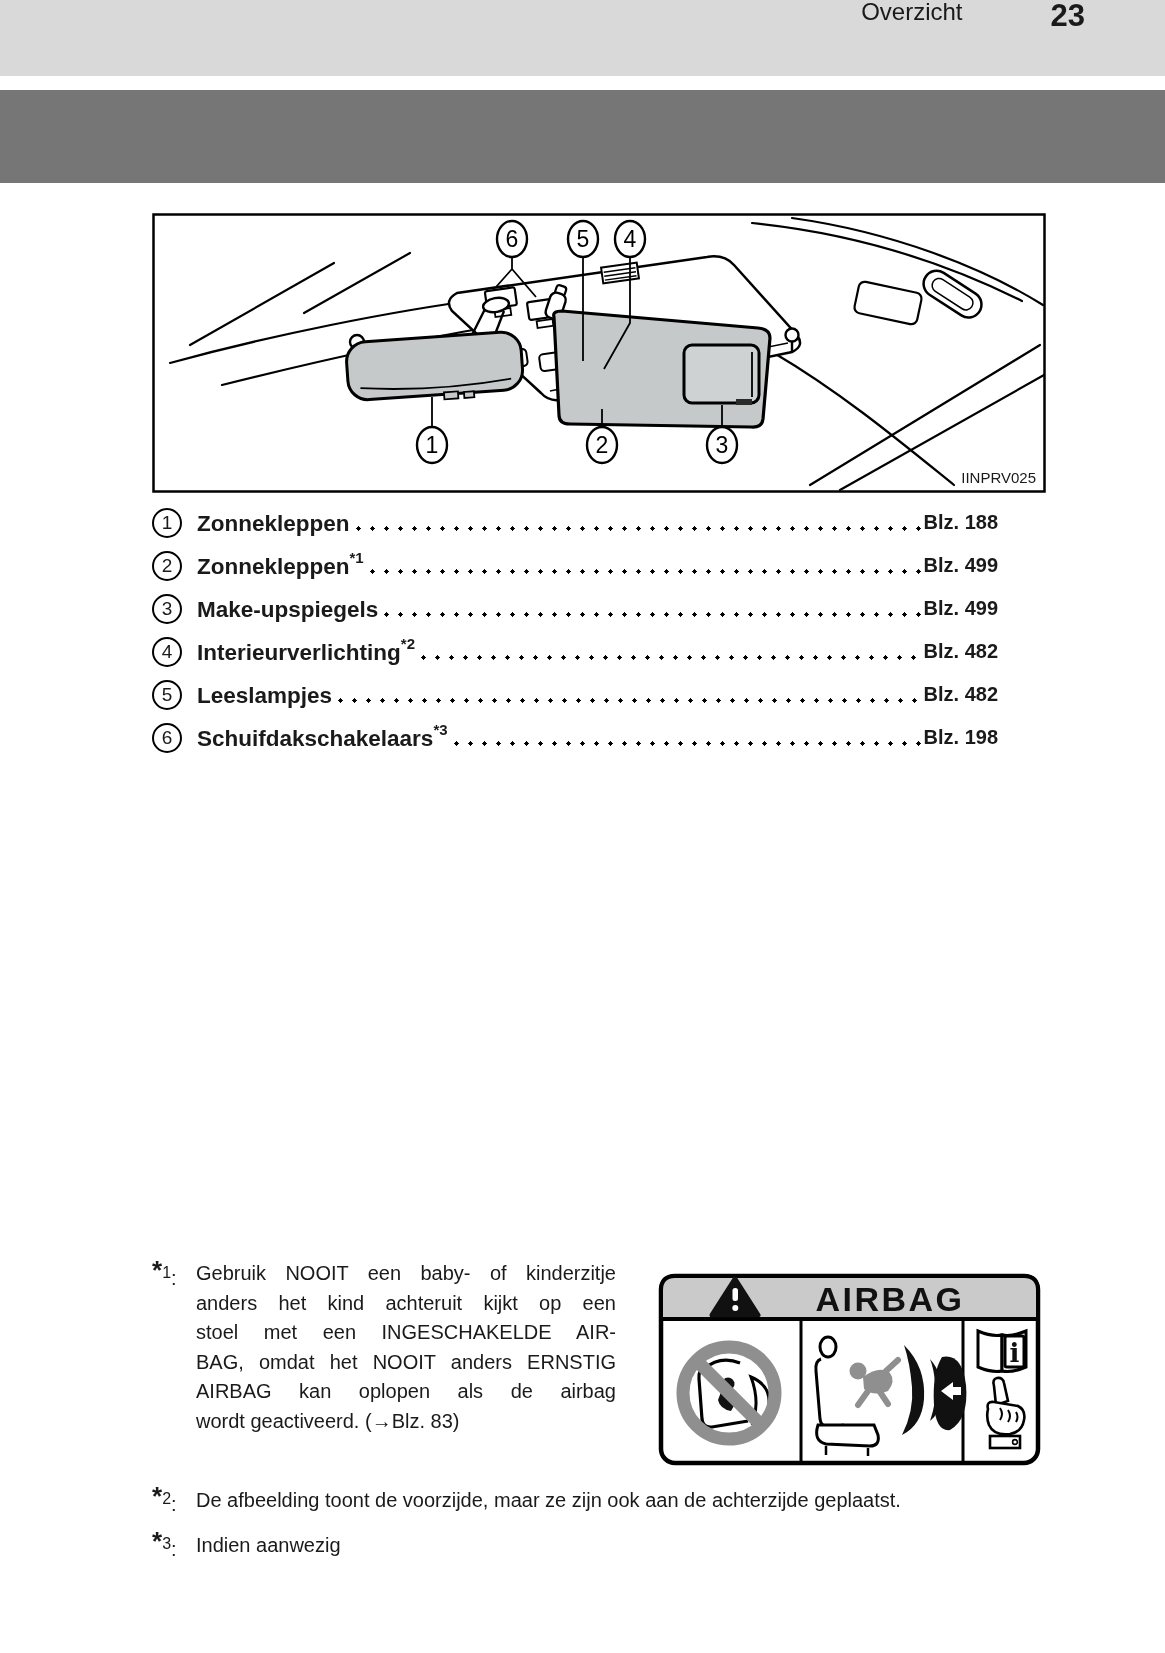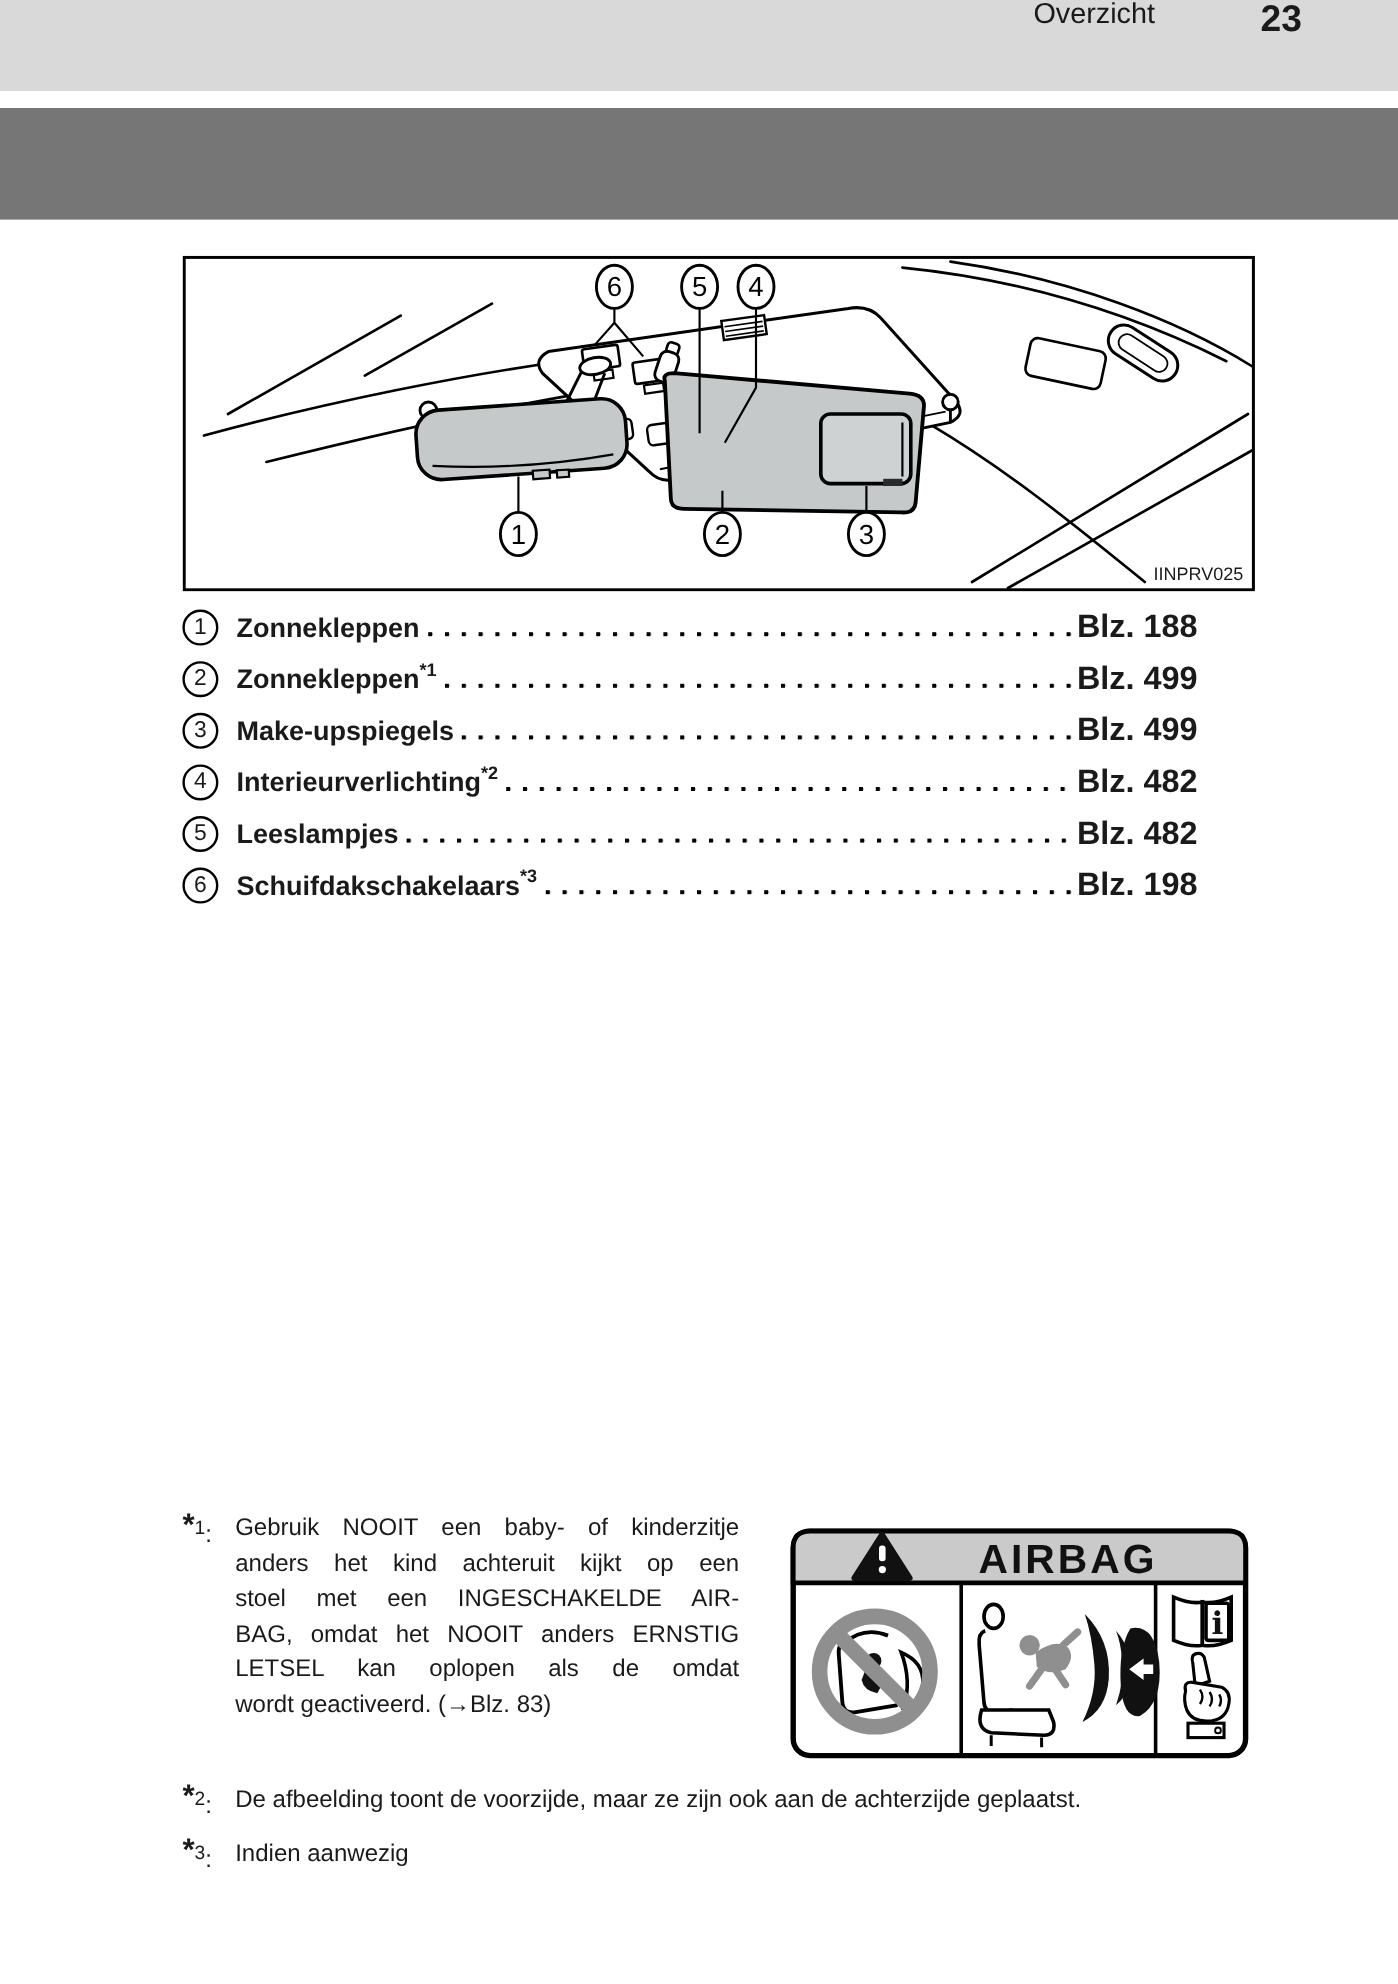--- a/index.html
+++ b/index.html
@@ -26,21 +26,21 @@
   .legend-row{display:flex;align-items:center;height:43px;}
   .badge{width:26px;height:26px;border:2px solid #000;border-radius:50%;
          display:flex;align-items:center;justify-content:center;
          font-size:19px;line-height:1;flex:0 0 auto;margin-right:15px;}
   .lbl{font-size:22.5px;font-weight:bold;white-space:nowrap;}
   .lbl sup{font-size:15px;font-weight:bold;position:relative;top:-2px;letter-spacing:0;}
   .leader{flex:1 1 auto;height:30px;margin:0 3px 0 6px;position:relative;min-width:20px;}
   .leader::after{content:"";position:absolute;left:0;right:0;bottom:7px;height:5px;
      background-image:radial-gradient(circle 2.1px at 2.5px 2.5px,#000 95%,transparent 100%);
      background-size:14px 5px;background-repeat:repeat-x;}
-  .pageref{font-size:27px;font-weight:bold;white-space:nowrap;text-align:center;}
+  .pageref{font-size:20px;font-weight:bold;white-space:nowrap;text-align:center;}
 
   
   .footnotes{margin-top:500px;width:1013px;}
   .fn{position:relative;}
   .fn-marker{position:absolute;left:0;top:-4px;white-space:nowrap;}
   .fn-star{font-size:26px;font-weight:bold;vertical-align:6px;letter-spacing:0;}
   .fn-sup{font-size:16px;vertical-align:7px;}
   .fn-colon{font-size:20px;}
   .fn-text{margin-left:44px;font-size:20px;line-height:29.5px;}
   .fn1{min-height:226px;}
@@ -218,21 +218,21 @@
 
   <div class="footnotes">
 
     <div class="fn fn1">
       <span class="fn-marker"><span class="fn-star">*</span><span class="fn-sup">1</span><span class="fn-colon">:</span></span>
       <div class="fn-text">
         <div class="jline">Gebruik NOOIT een baby- of kinderzitje</div>
         <div class="jline">anders het kind achteruit kijkt op een</div>
         <div class="jline">stoel met een INGESCHAKELDE AIR-</div>
         <div class="jline">BAG, omdat het NOOIT anders ERNSTIG</div>
-        <div class="jline">LETSEL kan oplopen als de omdat</div>
+        <div class="jline">AIRBAG kan oplopen als de airbag</div>
         <div>wordt geactiveerd. (→Blz. 83)</div>
       </div>
 
       <div class="airbag-label">
         <svg width="383" height="193" viewBox="0 0 383 193">
           <rect x="3" y="3" width="377" height="187" rx="14" fill="#ffffff" stroke="#000" stroke-width="4.5"></rect>
           <path d="M3,46 L3,17 Q3,3 17,3 L366,3 Q380,3 380,17 L380,46 Z" fill="#cacaca" stroke="#000" stroke-width="4"></path>
           <g>
             <path d="M77,6 L100,42 L54,42 Z" fill="#111" stroke="#111" stroke-width="5" stroke-linejoin="round"></path>
             <rect x="74.5" y="15" width="5.5" height="13" rx="2.5" fill="#fff"></rect>

